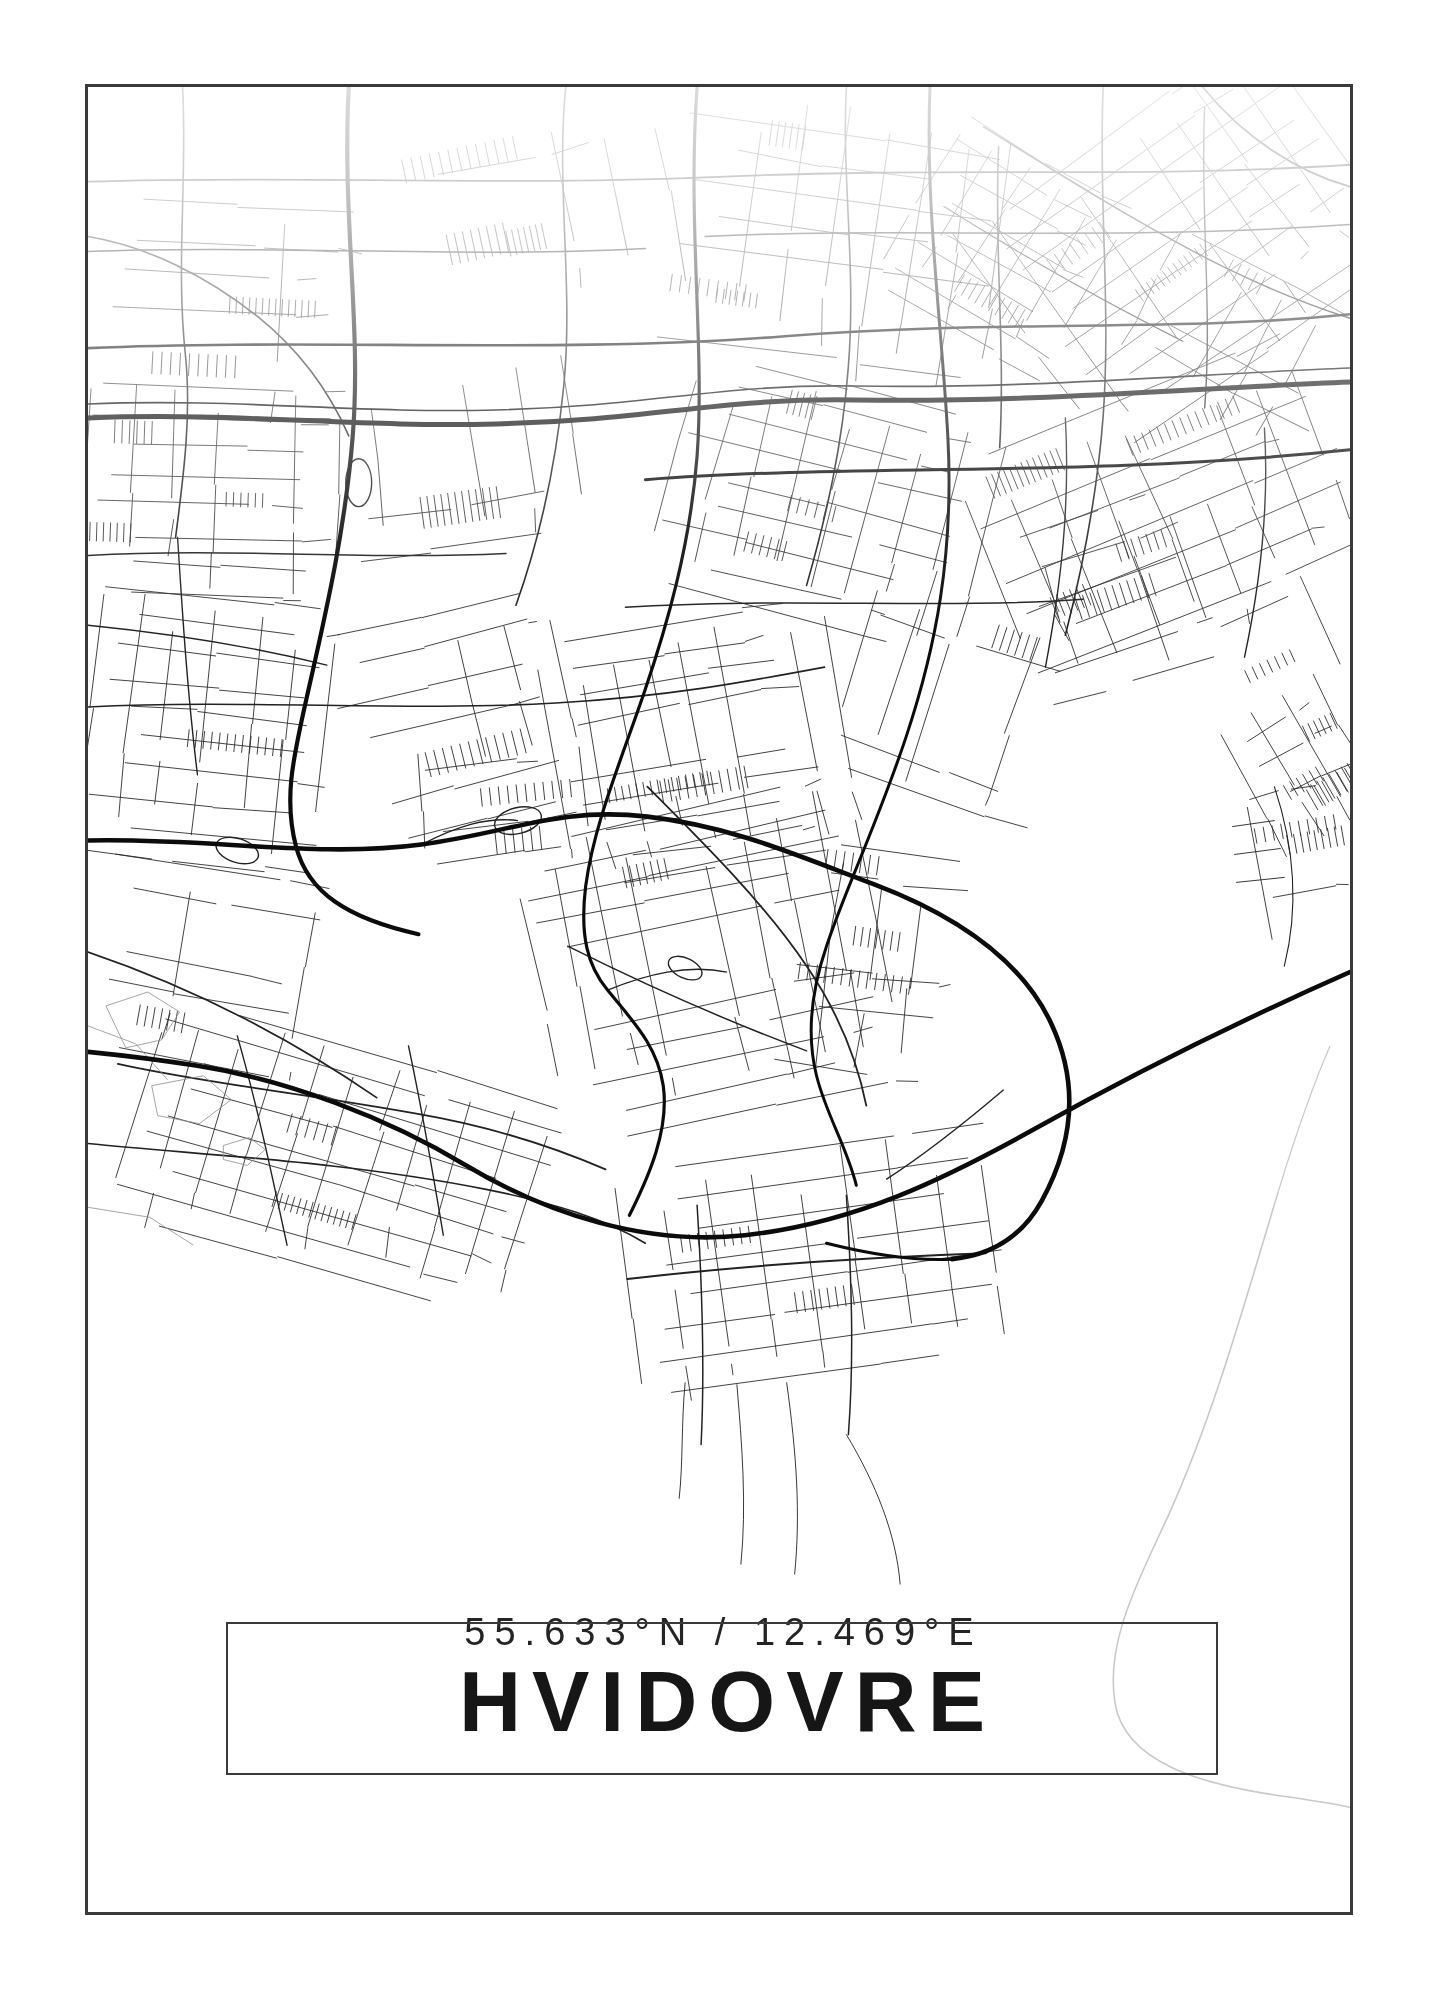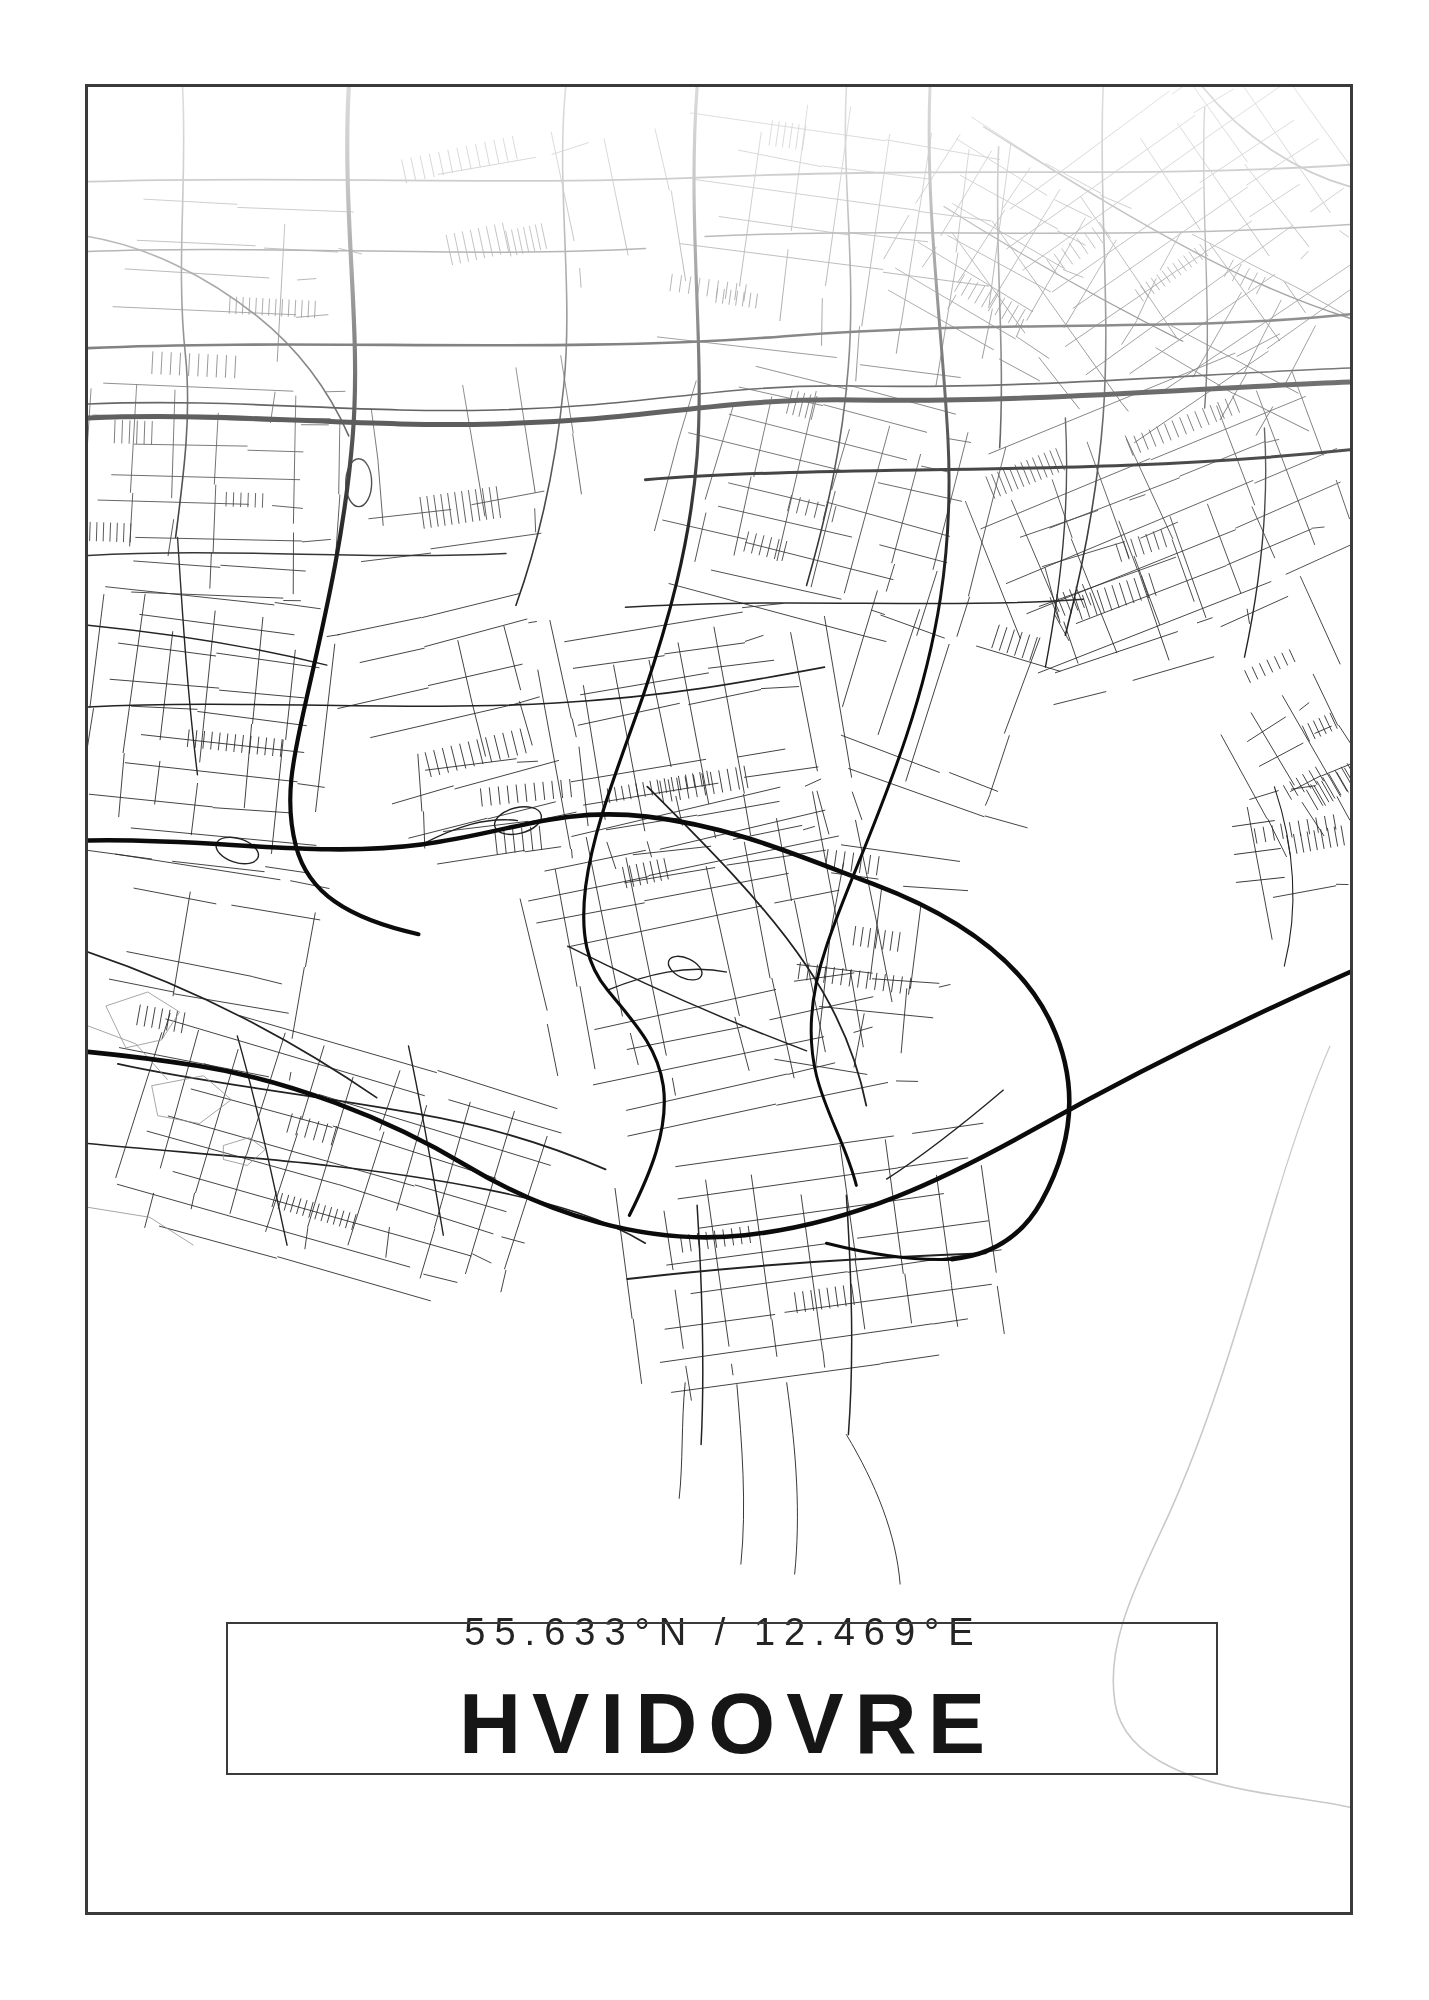--- a/index.html
+++ b/index.html
@@ -18,21 +18,21 @@
   .map-frame svg{display:block;width:100%;height:100%;}
   .coords{
     position:absolute;left:85px;top:1566px;width:1268px;
     text-align:center;font-size:38px;line-height:38px;font-weight:normal;
     letter-spacing:9px;text-indent:9px;color:var(--coords-color);
     font-family:"Liberation Sans",sans-serif;white-space:nowrap;margin-top:47px;
   }
   .title-box{
     position:absolute;left:226px;top:1622px;width:992px;height:153px;
     border:2px solid var(--frame-border);box-sizing:border-box;
-    display:flex;align-items:flex-end;justify-content:center;background:transparent;
+    display:flex;align-items:center;justify-content:center;background:transparent;
   }
   .title-text{
     font-size:86px;font-weight:bold;letter-spacing:11px;text-indent:11px;
     color:var(--title-color);padding-top:5px;white-space:nowrap;
     font-family:"Liberation Sans",sans-serif;
   }
 </style>
 </head>
 <body>
 

